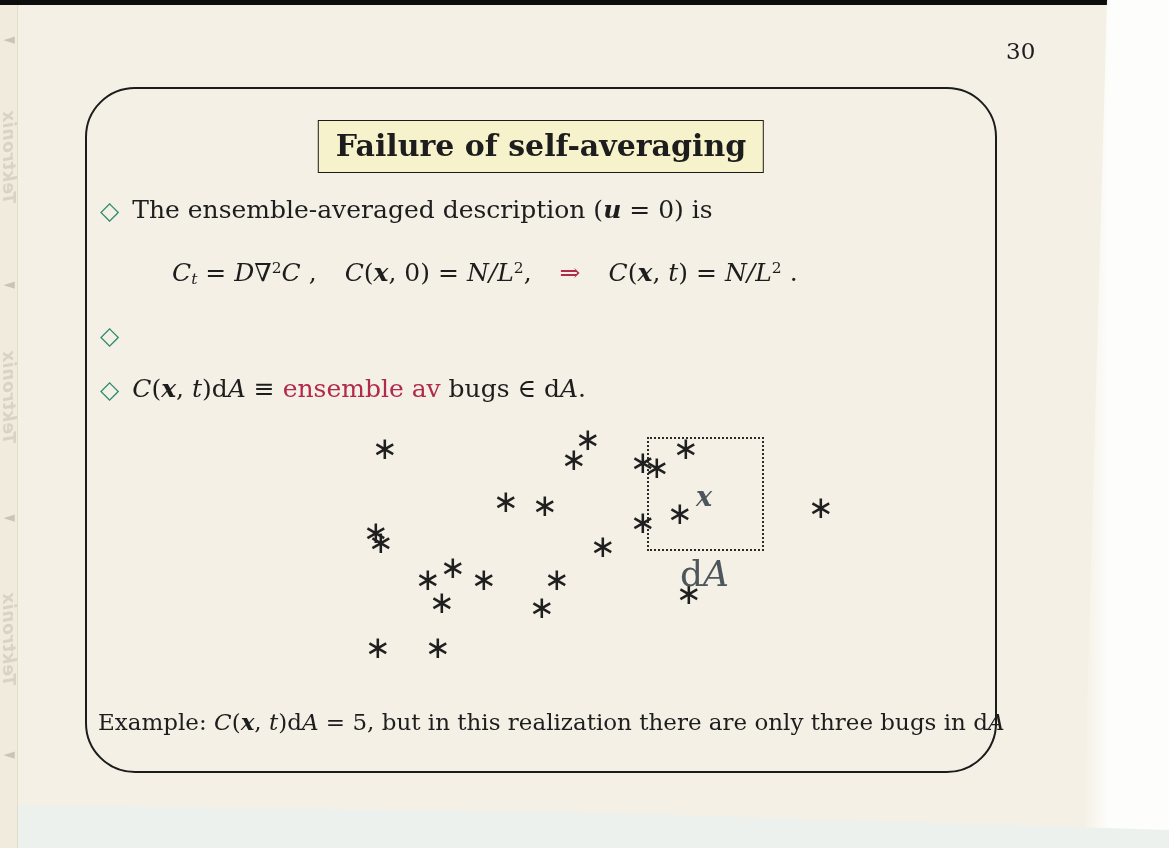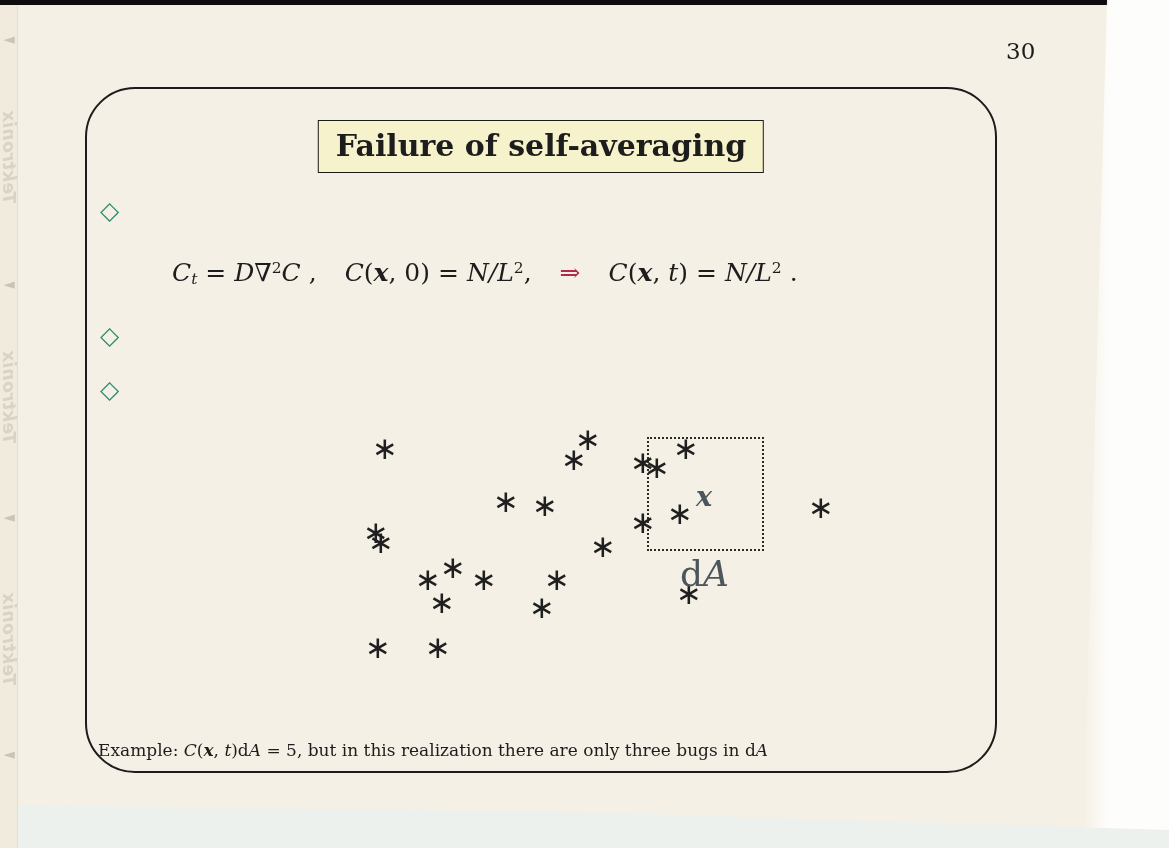--- a/index.html
+++ b/index.html
@@ -44,21 +44,21 @@
   .title-box .t{font-size:30px;font-weight:bold;white-space:nowrap;}
   
   .row{position:absolute;font-size:25px;white-space:nowrap;}
   .bullet{display:flex;align-items:flex-start;}
   .diamond{color:var(--green);font-size:25px;margin-right:13px;line-height:1.25;
     font-family:"DejaVu Sans",sans-serif;}
   .b1{left:100px;top:195px}
   .eq{left:172px;top:258px}
   .b2{left:100px;top:320px}
   .b3{left:100px;top:374px}
-  .example{left:98px;top:740px;font-size:17px;}
+  .example{left:98px;top:708px;font-size:23px;}
   
   .rm{font-style:normal}
   .it{font-style:italic}
   .bi{font-style:italic;font-weight:bold}
   .sub{font-size:62%;vertical-align:-0.2em}
   .sup{font-size:62%;vertical-align:0.5em}
   .red{color:var(--red)}
   .gap{margin-left:28px}
   
   .scatter-layer{position:absolute;left:0;top:0;width:100%;height:100%;}
@@ -91,30 +91,32 @@
   <div class="page-number">30</div>
 
   <div class="frame"></div>
 
   <div class="title-box">
     <div class="t">Failure of self-averaging</div>
   </div>
 
   <div class="row bullet b1">
     <span class="diamond">◇</span>
+    <span><span class="rm">The ensemble-averaged description (</span><span class="bi">u</span><span class="rm"> = 0) is</span></span>
   </div>
 
   <div class="row eq"><span class="it">C</span><span class="it sub">t</span><span class="rm"> = </span><span class="it">D</span><span class="rm">∇</span><span class="rm sup">2</span><span class="it">C</span><span class="rm"> ,</span><span class="it gap">C</span><span class="rm">(</span><span class="bi">x</span><span class="rm">, 0) = </span><span class="it">N/L</span><span class="rm sup">2</span><span class="rm">,</span><span class="red gap">⇒</span><span class="it gap">C</span><span class="rm">(</span><span class="bi">x</span><span class="rm">, </span><span class="it">t</span><span class="rm">) = </span><span class="it">N/L</span><span class="rm sup">2</span><span class="rm"> .</span></div>
 
   <div class="row bullet b2">
     <span class="diamond">◇</span>
   </div>
 
   <div class="row bullet b3">
     <span class="diamond">◇</span>
+    <span><span class="it">C</span><span class="rm">(</span><span class="bi">x</span><span class="rm">, </span><span class="it">t</span><span class="rm">)d</span><span class="it">A</span><span class="rm"> ≡ </span><span class="red">ensemble av</span><span class="rm"> bugs ∈ d</span><span class="it">A</span><span class="rm">.</span></span>
   </div>
 
   <div class="scatter-layer">
       <span class="star" style="left: 385px; top: 448px;">∗</span>
       <span class="star" style="left: 588px; top: 439px;">∗</span>
       <span class="star" style="left: 574px; top: 459px;">∗</span>
       <span class="star" style="left: 643px; top: 462px;">∗</span>
       <span class="star" style="left: 657px; top: 467px;">∗</span>
       <span class="star" style="left: 686px; top: 448px;">∗</span>
       <span class="star" style="left: 506px; top: 501px;">∗</span>

